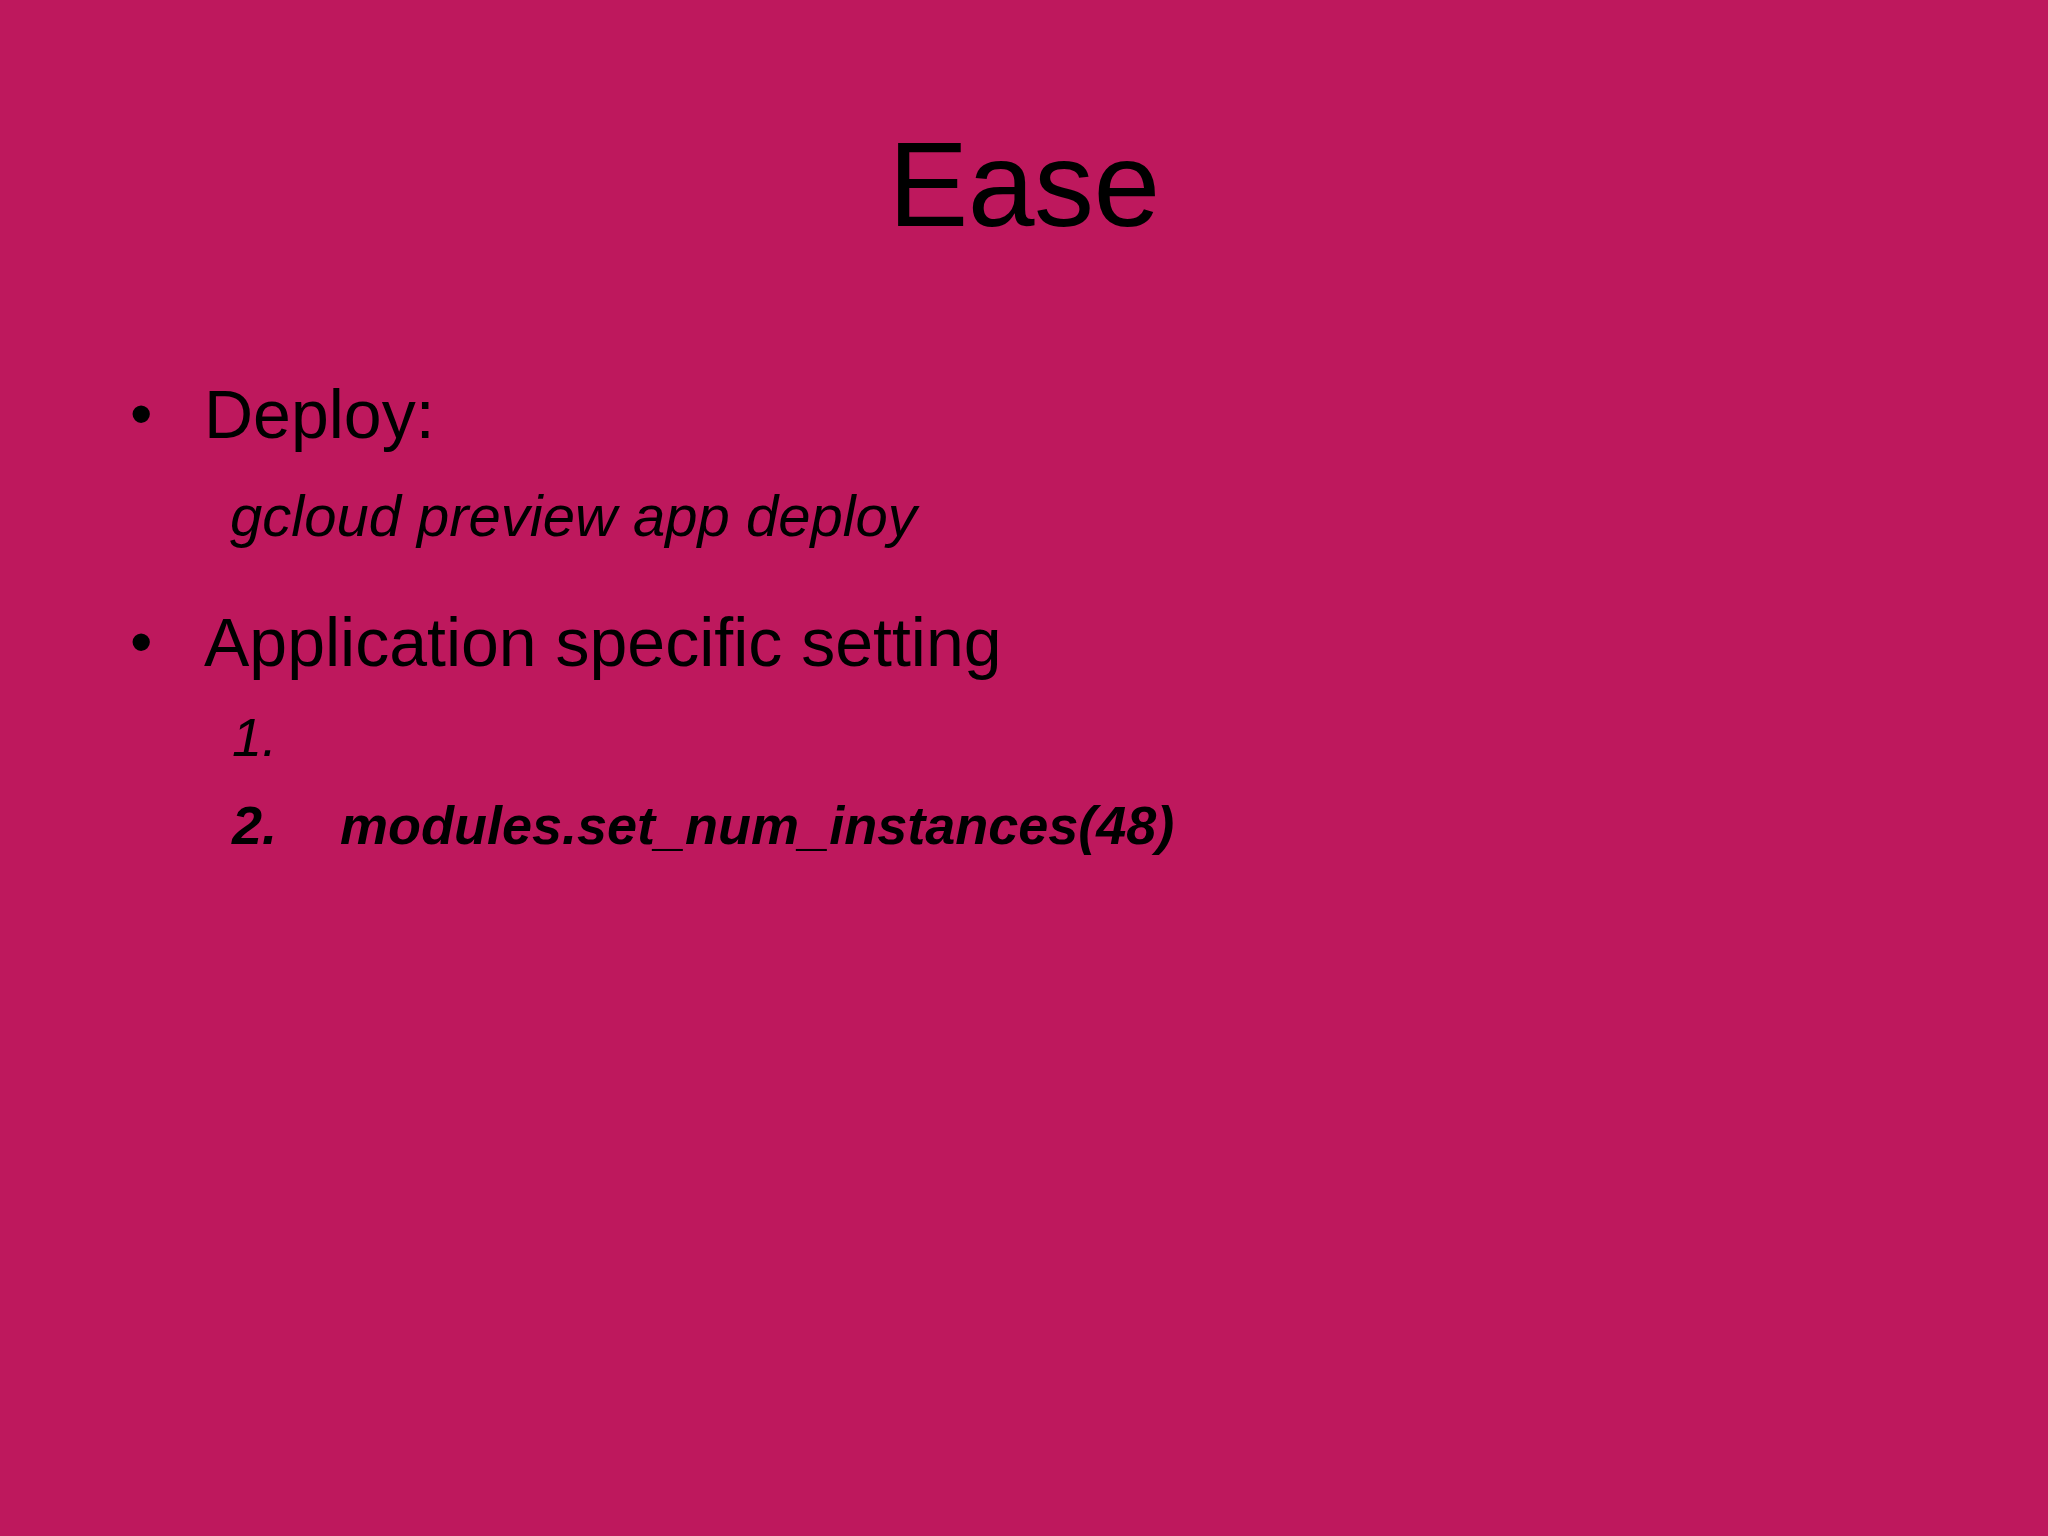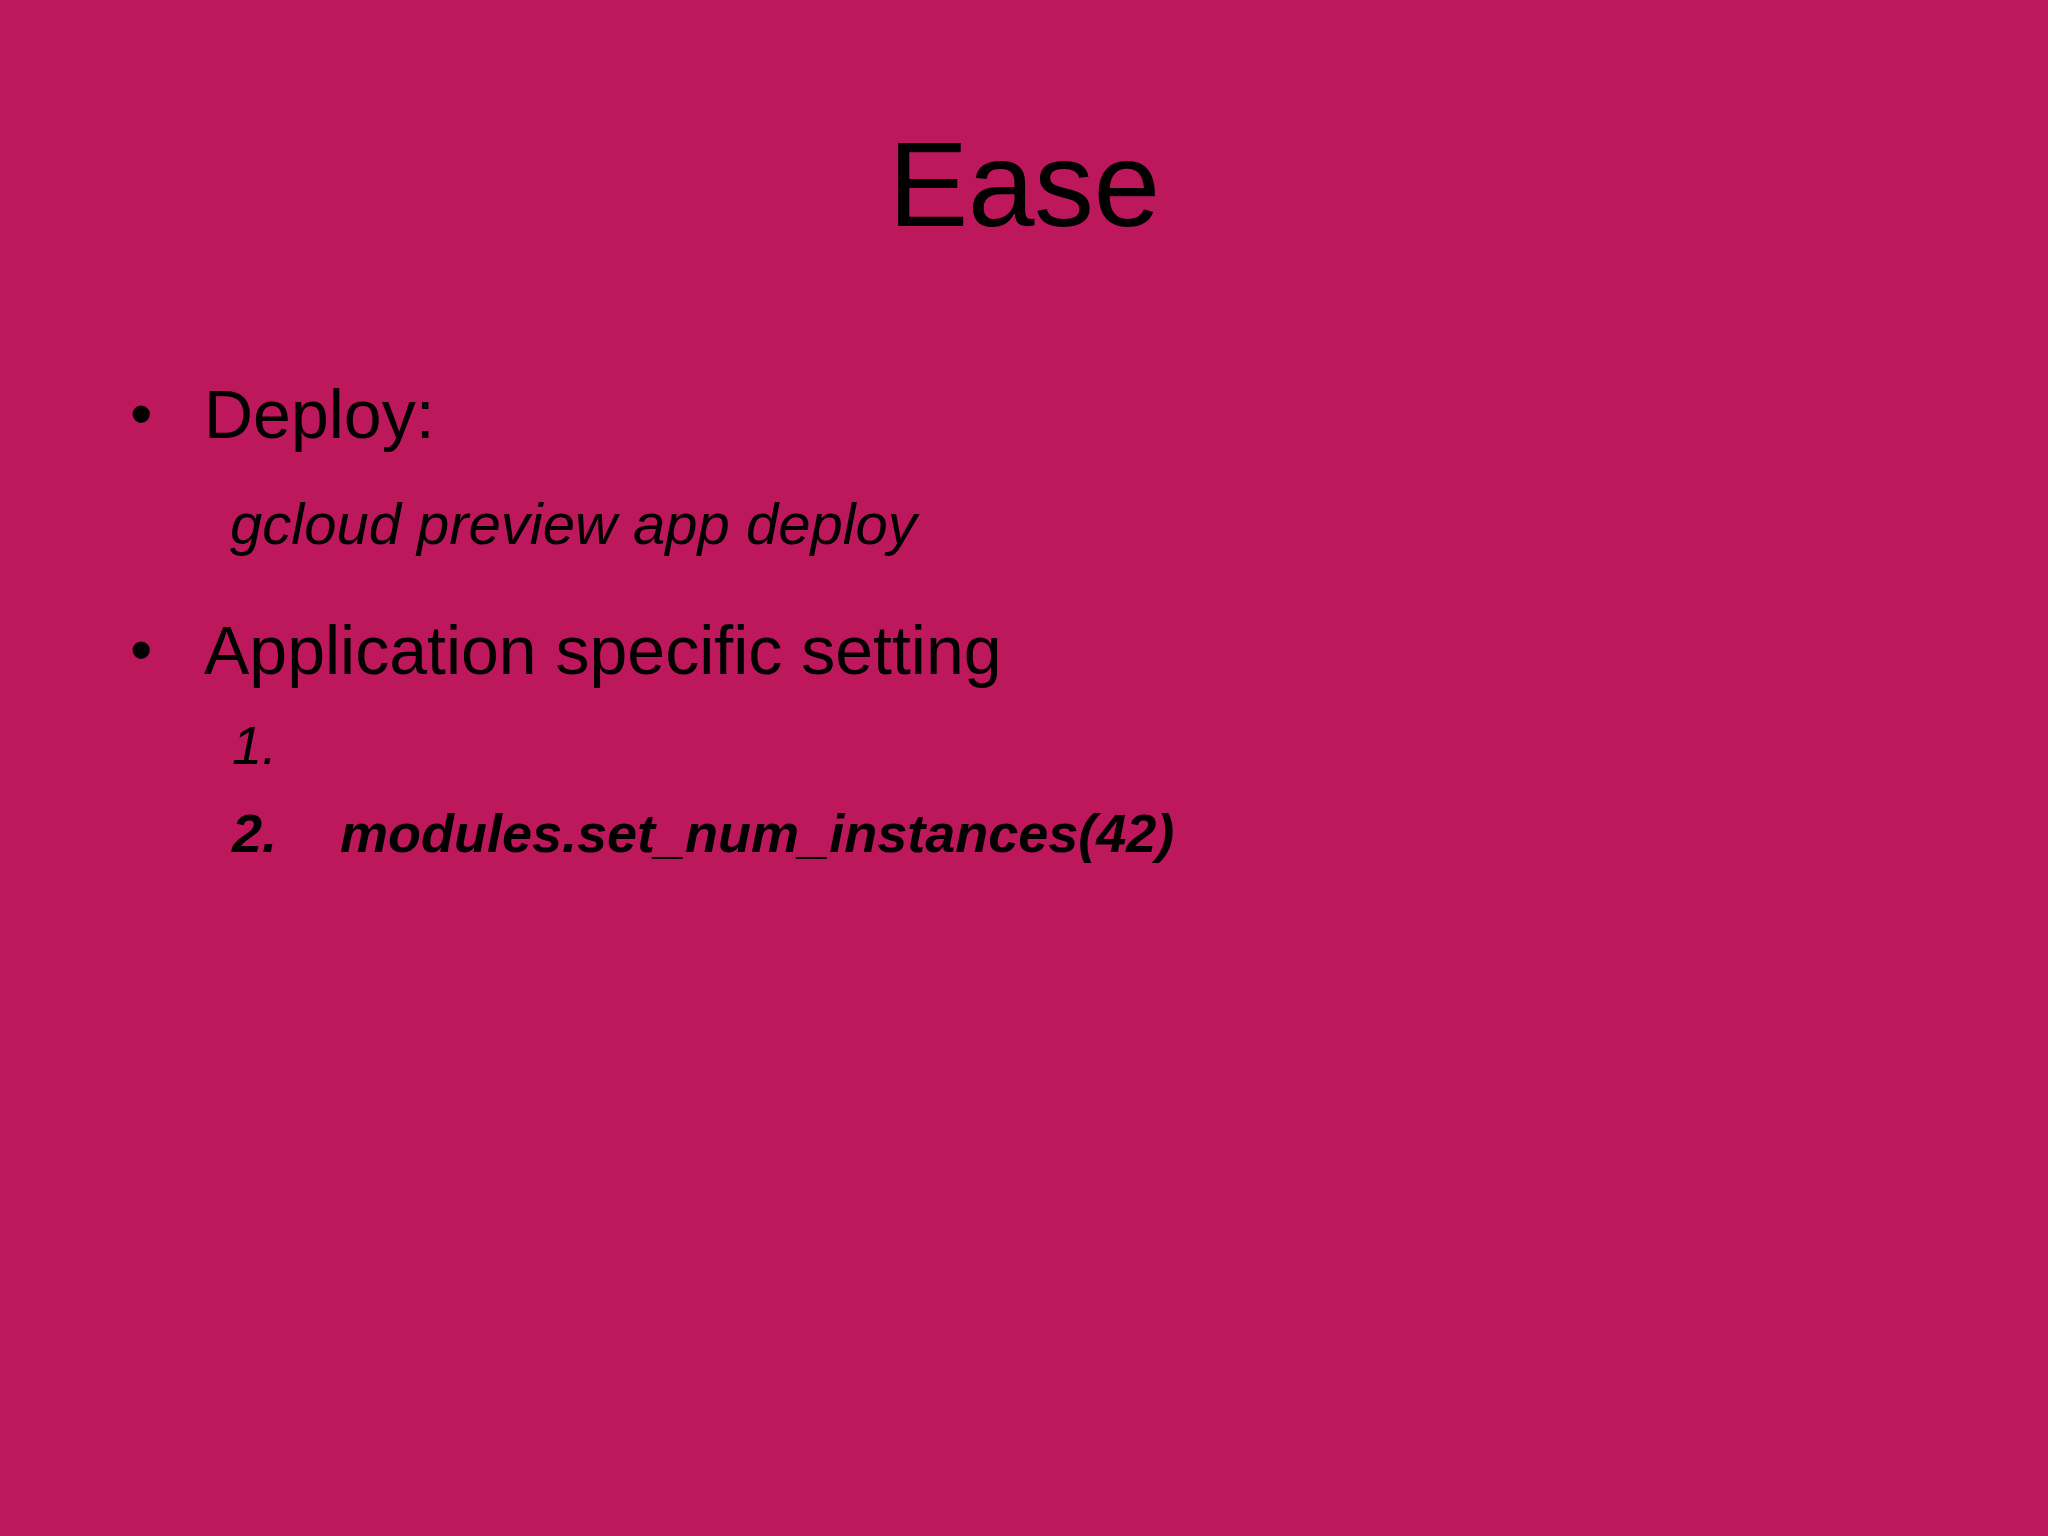--- a/index.html
+++ b/index.html
@@ -67,21 +67,21 @@
     flex: 1 1 auto;
     font-size: 68px;
     line-height: 92px;
     font-weight: 400;
     white-space: nowrap;
     color: #000000;
   }
 
   
   .sub-line {
-    margin: 24px 0 14px 0;
+    margin: 16px 0 14px 0;
     padding-left: 110px;
     font-size: 58px;
     line-height: 80px;
     font-style: italic;
     font-weight: 400;
     white-space: nowrap;
     color: #000000;
   }
 
   
@@ -138,17 +138,17 @@
       <span class="bullet-glyph">•</span>
       <span class="bullet-text">Application specific setting</span>
     </div>
 
     <div class="num-row">
       <span class="num-marker">1.</span>
     </div>
 
     <div class="num-row strong">
       <span class="num-marker">2.</span>
-      <span class="num-text">modules.set_num_instances(42)</span>
+      <span class="num-text">modules.set_num_instances(48)</span>
     </div>
 
   </div>
 </div>
 
 </body></html>

